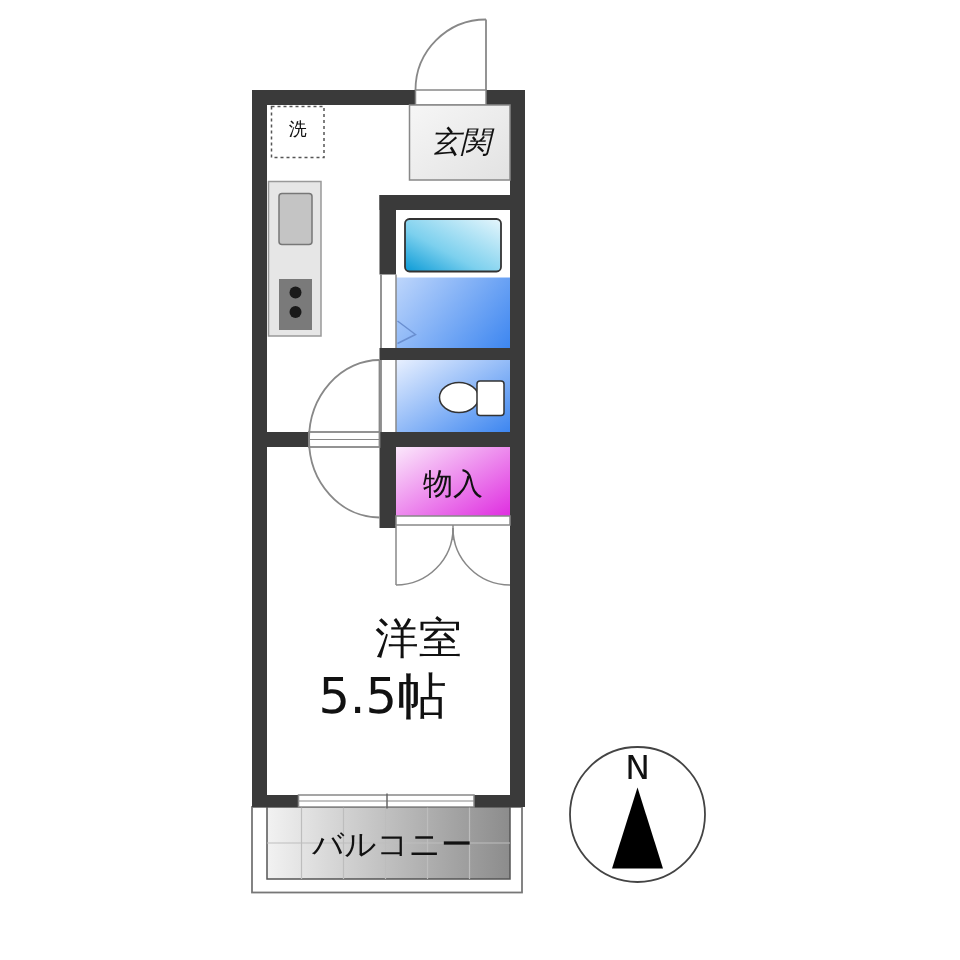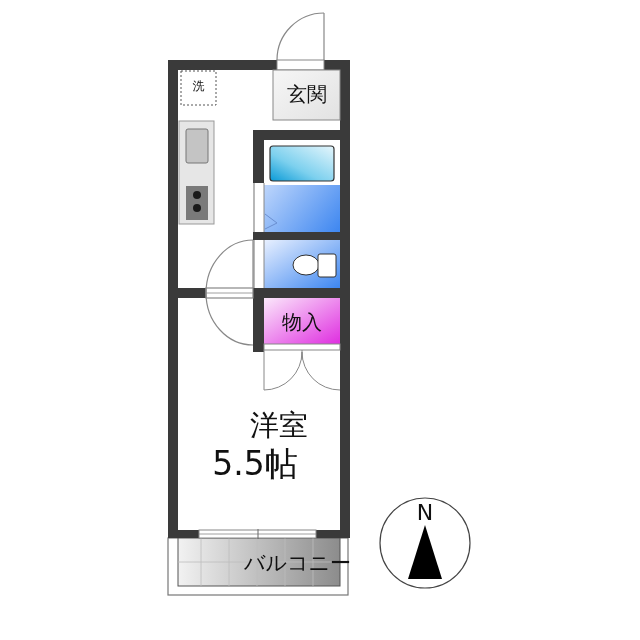--- a/index.html
+++ b/index.html
@@ -133,18 +133,18 @@
     <line x1="253" y1="240" x2="253" y2="288"></line>
   </g>
 
   <g>
     <circle cx="425" cy="543" r="45" fill="#fff" stroke="#444" stroke-width="1.2"></circle>
     <polygon points="425,525 408,579 442,579" fill="#000"></polygon>
   </g>
 </svg>
 
 <span class="label" style="left:181px; top:78px; width:35px; font-size:12px;">洗</span>
-<span class="label" style="left:273px; top:81px; width:68px; font-size:20px;">玄関</span>
+<span class="label" style="left:273px; top:81px; width:68px; font-size:20px;font-style:italic;">玄関</span>
 <span class="label" style="left:264px; top:309px; width:76px; font-size:20px;">物入</span>
 <span class="label" style="left:178px; top:406px; width:162px; font-size:29px;padding-left:20px;">洋室</span>
 <span class="label" style="left:178px; top:442px; width:154px; font-size:33px;">5.5帖</span>
-<span class="label" style="left:178px; top:549px; width:167px; font-size:21px;margin-left:36px;">バルコニー</span>
+<span class="label" style="left:178px; top:549px; width:167px; font-size:21px;">バルコニー</span>
 <span class="label" style="left:405px; top:500px; width:40px; font-size:22px;">N</span>
 
 </body></html>

